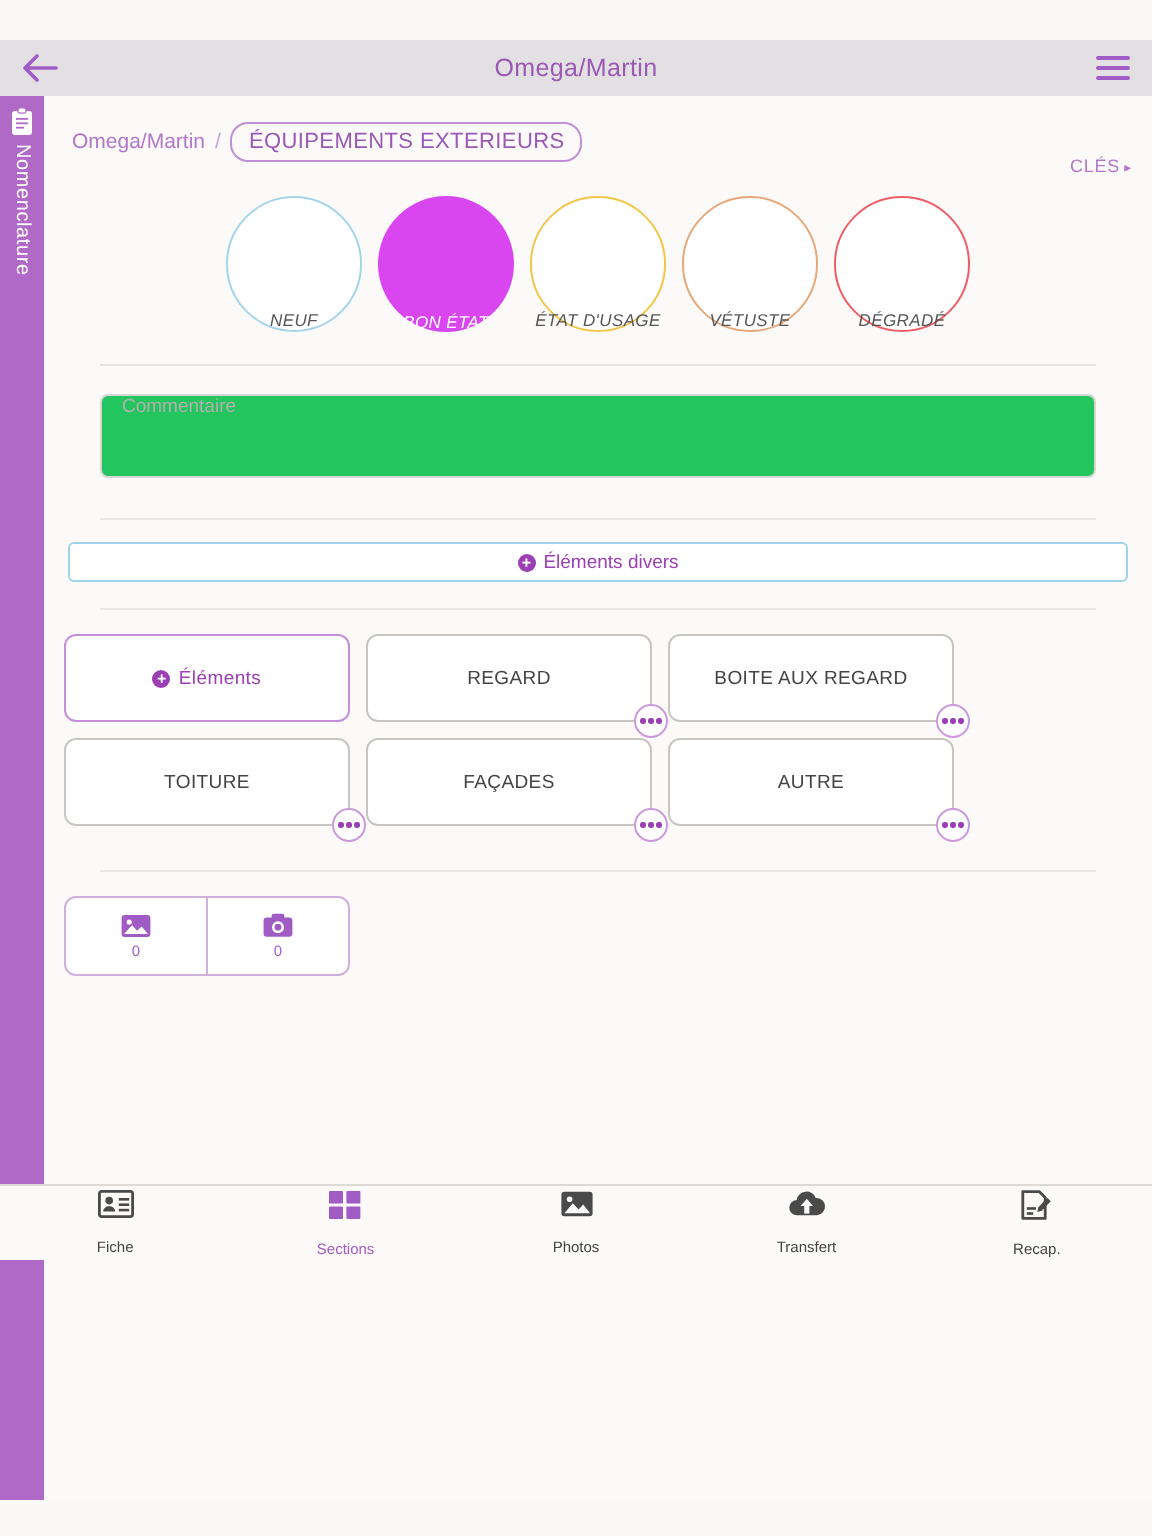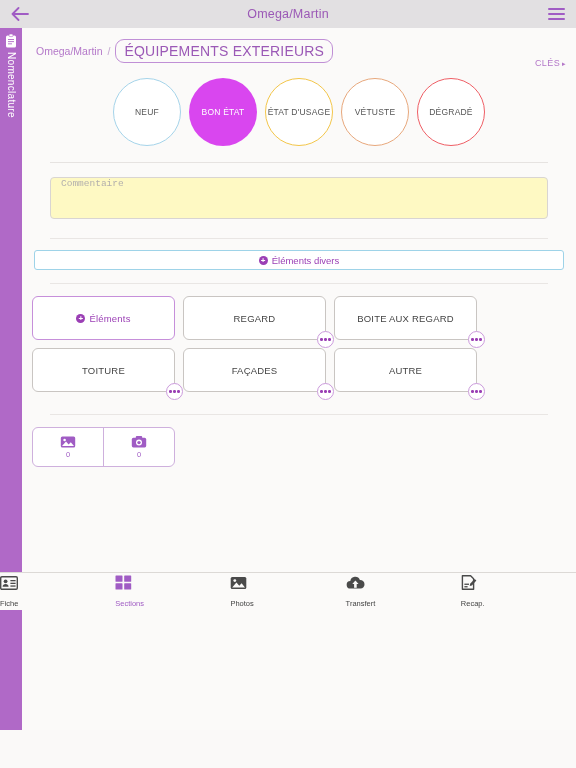--- a/index.html
+++ b/index.html
@@ -6,20 +6,21 @@
   html, body {
     width: 576px; height: 768px;
     font-family: "Liberation Sans", sans-serif;
     background: #faf9f8;
     overflow: hidden;
   }
   #app {
     position: relative;
     width: 576px; height: 610px;
     background: #faf9f8;
+    margin-top: 20px;
   }
 
   
   .topbar {
     position: absolute; top: 0; left: 0;
     width: 576px; height: 28px;
     background: #e2e0e2;
     display: flex; align-items: center;
   }
   .back-btn {
@@ -81,59 +82,60 @@
     display: flex; align-items: center;
     padding: 0 14px;
     margin-top: 10px;
   }
   .crumb-text { color: #b478c9; font-size: 10.5px; }
   .crumb-sep { color: #c3a5cf; font-size: 10.5px; margin: 0 5px; }
   .crumb-pill {
     border: 1px solid #c08fd6;
     border-radius: 9px;
     padding: 2.5px 8px 3px;
-    color: #9b59b6; font-size: 14px; letter-spacing: .2px;
+    color: #9b59b6; font-size: 11px; letter-spacing: .2px;
     cursor: pointer;
   }
   .cles {
     position: absolute; right: 10px; top: 30px;
     color: #b478c9; font-size: 9px; letter-spacing: .4px;
     cursor: pointer;
   }
   .cles .arrow { font-size: 7px; margin-left: 2px; }
 
   
   .circles {
     display: flex; justify-content: center; gap: 8px;
     margin-top: 14px;
   }
   .circ {
     width: 68px; height: 68px; border-radius: 50%;
-    display: flex; align-items: center; justify-content: center;
+    display: flex; align-items: flex-end; justify-content: center;
     background: #fff;
     border: 1.4px solid #ccc;
     font-size: 8.5px; color: #555; letter-spacing: .2px;
     text-align: center;
     cursor: pointer;
+    font-style: italic;
   }
   .circ.sel { color: #fff; border: none; }
 
   .rule {
     height: 1px; background: #e6e3e1;
     margin: 16px 28px 0;
   }
 
   
   .comment-wrap { padding: 0 28px; margin-top: 14px; }
   .comment-box {
     width: 100%; height: 42px;
     border: 1px solid #d9d5d2; border-radius: 4px;
-    background: #fef9c3;
+    background: #22c55e;
     padding: 0 10px;
-    font-family: Liberation Mono, monospace;
+    font-family: Liberation Sans, sans-serif;
     font-size: 9.5px; color: #555;
     resize: none; outline: none;
   }
   .comment-box::placeholder { color: #b3b0ad; }
 
   .rule2 {
     height: 1px; background: #e9e6e4;
     margin: 15px 28px 0;
   }
 
@@ -224,21 +226,21 @@
   .bottomnav {
     position: absolute; bottom: 0; left: 0;
     width: 576px; height: 38px;
     background: #fbfaf9;
     border-top: 1px solid #dcd9d6;
     display: flex;
   }
   .nav-item {
     flex: 1;
     display: flex; flex-direction: column;
-    justify-content: center;
+    align-items: center; justify-content: center;
     gap: 5px;
     cursor: pointer;
   }
   .nav-label { font-size: 7.5px; color: #444; }
   .nav-item.active .nav-label { color: #a05cc4; }
 </style>
 </head>
 <body>
 
 <div id="app">

